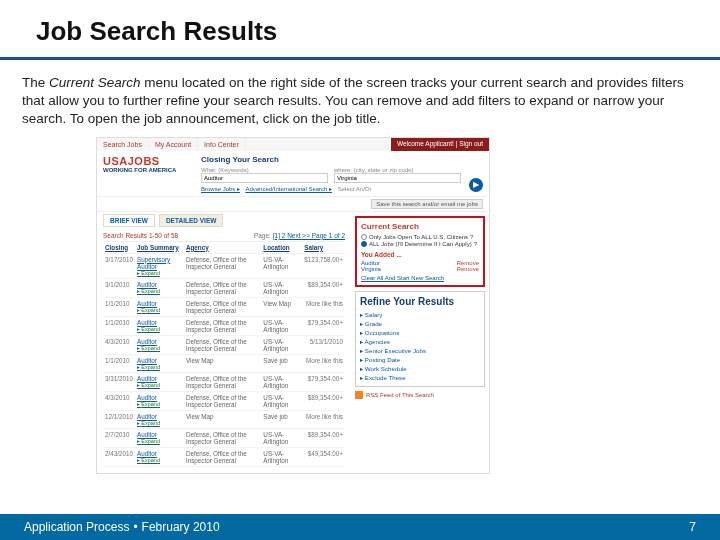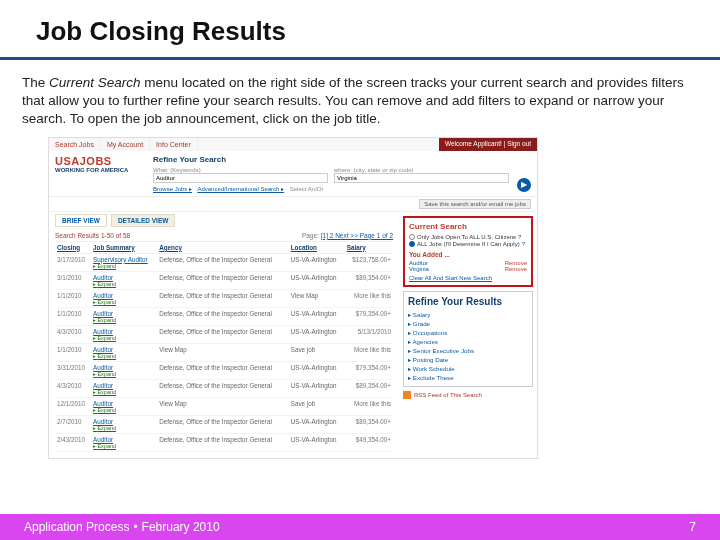--- a/index.html
+++ b/index.html
@@ -1,21 +1,21 @@
 <!DOCTYPE html>
 <html><head>
 <meta charset="utf-8">
 <style>
   * { box-sizing: border-box; margin: 0; padding: 0; }
   body { width: 720px; height: 540px; font-family: Arial, sans-serif; background: #fff; position: relative; overflow: hidden; }
   .slide-title { font-size: 26px; font-weight: bold; color: #111; padding: 16px 0 4px 36px; }
   .title-rule { height: 3px; background: #204d8c; margin: 6px 0 14px 0; }
   .body-text { font-size: 13.5px; color: #222; padding: 0 26px 0 22px; line-height: 1.35; }
   .body-text em { font-style: italic; }
-  .screenshot { margin: 8px 0 0 48px; width: 490px; border: 1px solid #ddd; background: #fff; font-size: 7px; color: #666; }
+  .screenshot { margin: 8px 0 0 96px; width: 394px; border: 1px solid #ddd; background: #fff; font-size: 7px; color: #666; }
   .topbar { display: flex; background: #f7f7f7; }
   .topbar .tab { padding: 3px 6px; color: #a63a2a; border-right: 1px solid #eee; }
   .topbar .welcome { margin-left: auto; background: #8a1c1c; color: #fff; padding: 2px 6px; font-size: 6.5px; }
   .header-row { display: flex; gap: 8px; padding: 4px 6px; border-bottom: 1px solid #eee; }
   .logo { width: 90px; }
   .logo .l1 { color: #c0392b; font-weight: bold; font-size: 11px; letter-spacing: .5px; }
   .logo .l2 { color: #14406e; font-size: 6px; font-weight: bold; }
   .refine-hdr { flex: 1; }
   .refine-hdr .lbl { color: #14406e; font-weight: bold; font-size: 8px; }
   .field-row { display: flex; gap: 6px; margin-top: 2px; }
@@ -55,46 +55,46 @@
   .added-item { display: flex; justify-content: space-between; font-size: 6px; }
   .added-item .nm { color: #0a5aa6; }
   .added-item .rm { color: #c0392b; }
   .clearall { color: #0a5aa6; font-size: 6px; margin-top: 3px; text-decoration: underline; }
   .refinebox { border: 1px solid #ccc; padding: 4px; }
   .refinebox h4 { color: #14406e; font-weight: bold; font-size: 10px; margin-bottom: 3px; }
   .refinebox .opt { color: #0a5aa6; font-size: 6.2px; padding: 1px 0; }
   .refinebox .opt::before { content: "▸ "; color: #0a5aa6; }
   .rss { display: flex; align-items: center; gap: 3px; margin-top: 4px; font-size: 6px; color: #a63a2a; }
   .rss .ic { width: 8px; height: 8px; background: #f58220; display: inline-block; }
-  .footer { position: absolute; bottom: 0; left: 0; right: 0; background: #d946ef; color: #fff; display: flex; justify-content: space-between; align-items: center; padding: 6px 24px; font-size: 12px; }
+  .footer { position: absolute; bottom: 0; left: 0; right: 0; background: #0369a1; color: #fff; display: flex; justify-content: space-between; align-items: center; padding: 6px 24px; font-size: 12px; }
   .footer .dot { margin: 0 4px; }
 </style>
 </head>
 <body>
 
-<div class="slide-title">Job Closing Results</div>
+<div class="slide-title">Job Search Results</div>
 <div class="title-rule"></div>
 <div class="body-text">
   The <em>Current Search</em> menu located on the right side of the screen tracks your current search and provides filters that allow you to further refine your search results.  You can remove and add filters to expand or narrow your search.  To open the job announcement, click on the job title.
 </div>
 
 <div class="screenshot">
   <div class="topbar">
     <span class="tab">Search Jobs</span>
     <span class="tab">My Account</span>
     <span class="tab">Info Center</span>
     <span class="welcome">Welcome Applicant!  |  Sign out</span>
   </div>
   <div class="header-row">
     <div class="logo">
       <div class="l1">USAJOBS</div>
       <div class="l2">WORKING FOR AMERICA</div>
     </div>
     <div class="refine-hdr">
-      <div class="lbl">Refine Your Search</div>
+      <div class="lbl">Closing Your Search</div>
       <div class="field-row">
         <div class="field">
           <label>What: (Keywords)</label>
           <input value="Auditor" style="">
         </div>
         <div class="field">
           <label>where: (city, state or zip code)</label>
           <input value="Virginia" style="">
         </div>
       </div>

